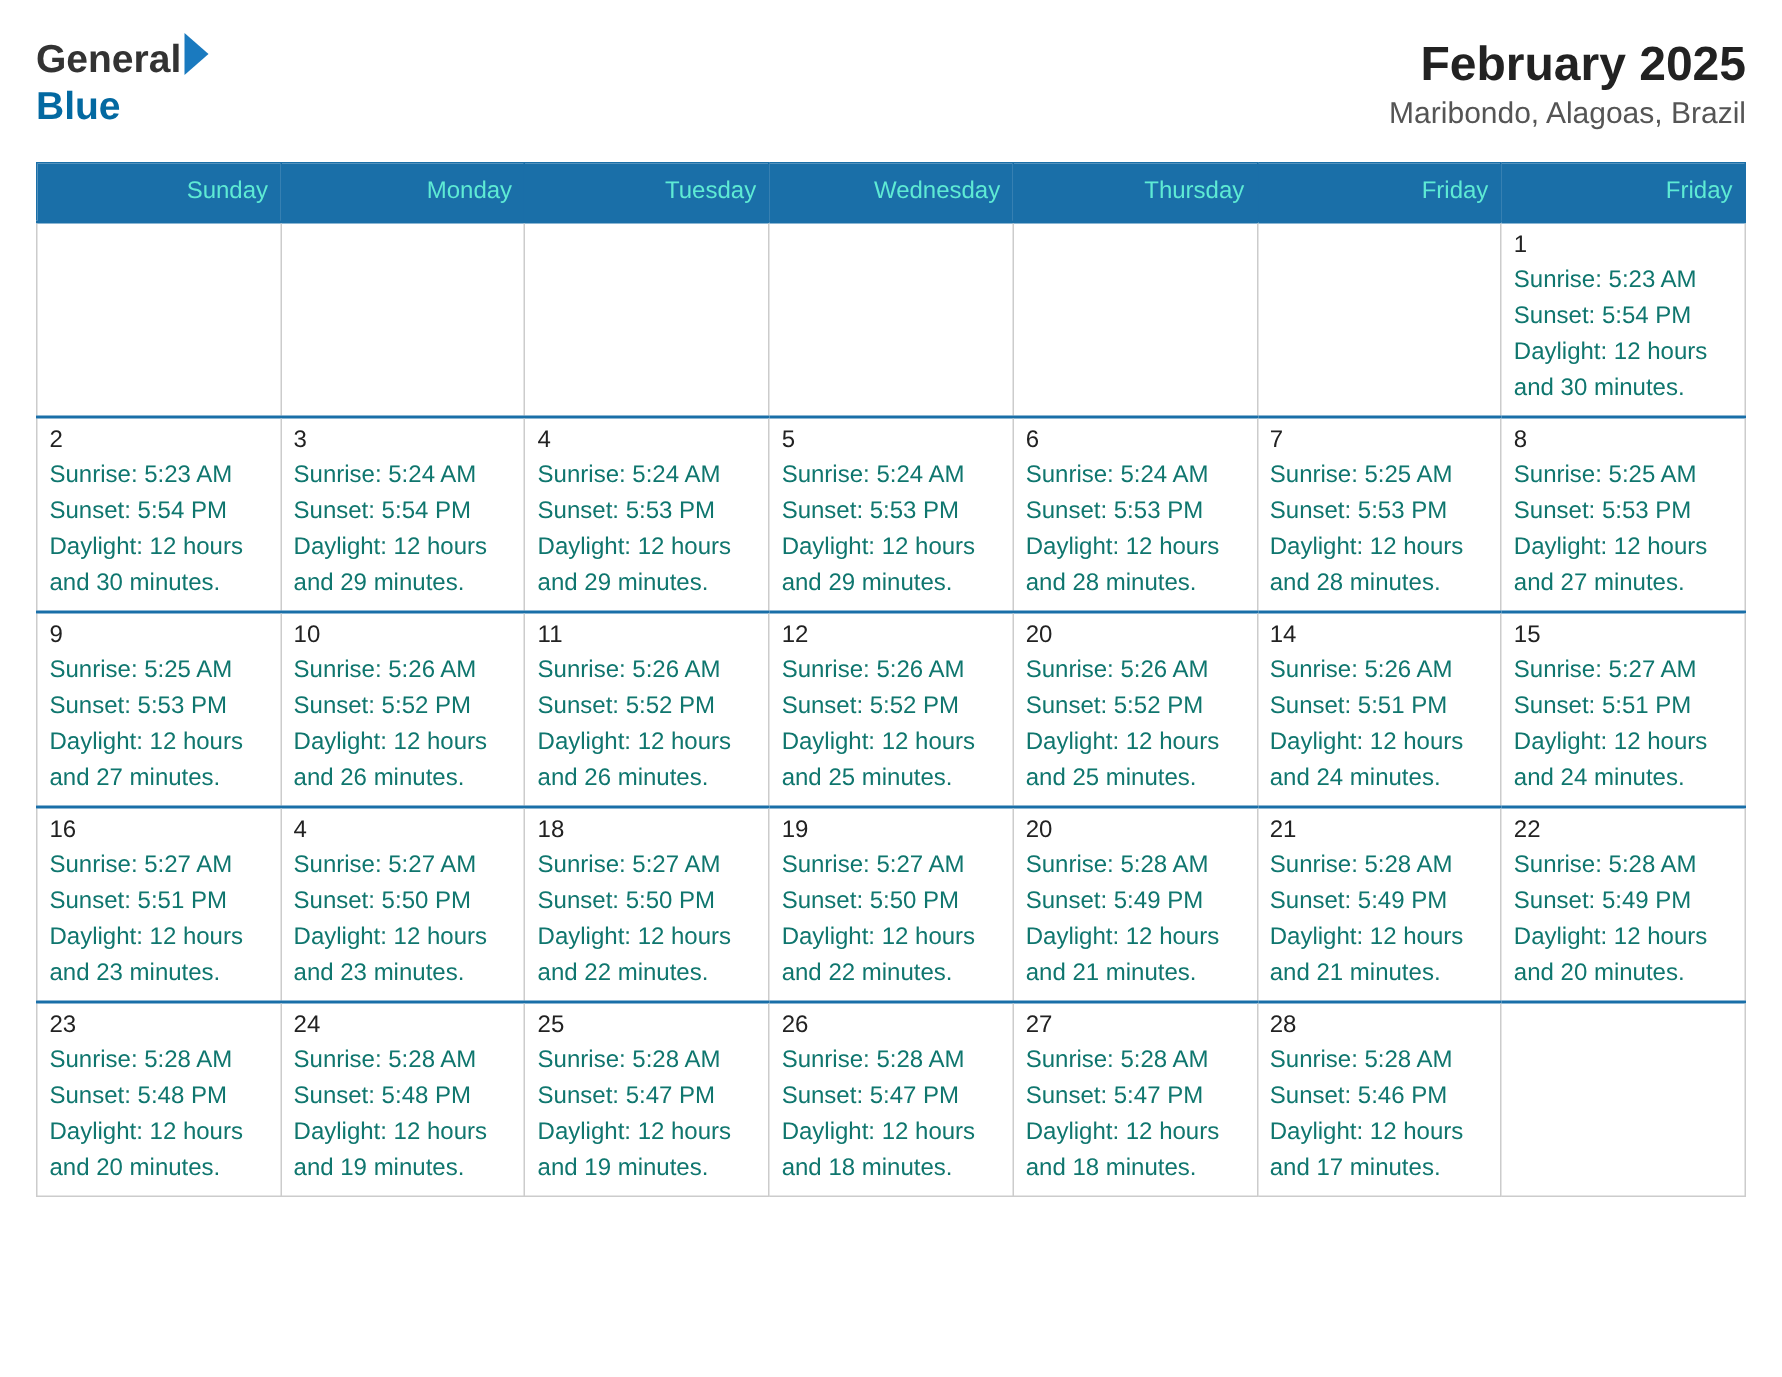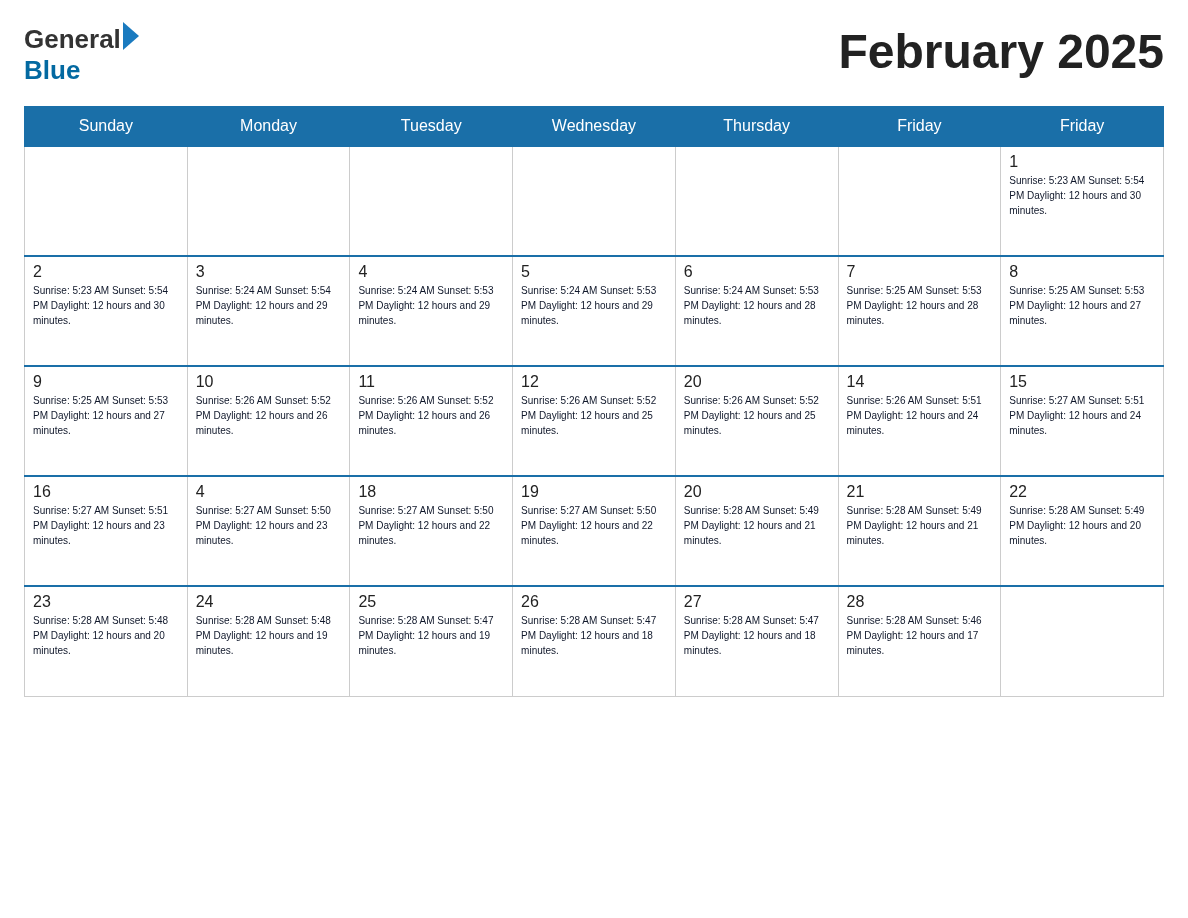--- a/index.html
+++ b/index.html
@@ -40,40 +40,40 @@
       flex-direction: column;
     }
     .logo-line1 {
       display: flex;
       align-items: center;
     }
     .title-section {
       text-align: right;
     }
     .calendar-title {
-      font-size: 48px;
+      font-size: 32px;
       font-weight: bold;
       color: #222;
     }
     .calendar-subtitle {
       font-size: 20px;
       color: #555;
       margin-top: 4px;
     }
     .calendar-table {
       width: 100%;
       border-collapse: collapse;
     }
     .calendar-table th {
       background: #1a6fa8;
-      color: #ffffff;
+      color: #5eead4;
       padding: 10px 8px;
       font-size: 16px;
       font-weight: normal;
-      text-align: center;
+      text-align: right;
       border: 1px solid #1a6fa8;
     }
     .calendar-table td {
       vertical-align: top;
       padding: 6px 8px;
       border: 1px solid #ccc;
       width: 14.28%;
       min-height: 110px;
       height: 110px;
       background: #fff;
@@ -82,41 +82,42 @@
       border-top: 2px solid #1a6fa8;
     }
     .day-number {
       font-size: 16px;
       color: #222;
       font-weight: normal;
       display: block;
       margin-bottom: 2px;
     }
     .day-info {
-      font-size: 10px;
-      color: #0f172a;
+      font-size: 16px;
+      color: #0f766e;
       line-height: 1.5;
     }
     .empty-cell {
       background: #f5f5f5;
     }
   </style>
 </head>
 <body>
 
 <div class="header">
   <div class="logo-wrapper">
     <div class="logo-line1">
       <span class="logo-text-general">General</span>
       <div class="logo-arrow"></div>
     </div>
     <span class="logo-text-blue">Blue</span>
   </div>
   <div class="title-section">
     <div class="calendar-title">February 2025</div>
+    <div class="calendar-subtitle">Maribondo, Alagoas, Brazil</div>
   </div>
 </div>
 
 <table class="calendar-table">
   <thead>
     <tr>
     <th>Sunday</th>
         <th>Monday</th>
         <th>Tuesday</th>
         <th>Wednesday</th>

